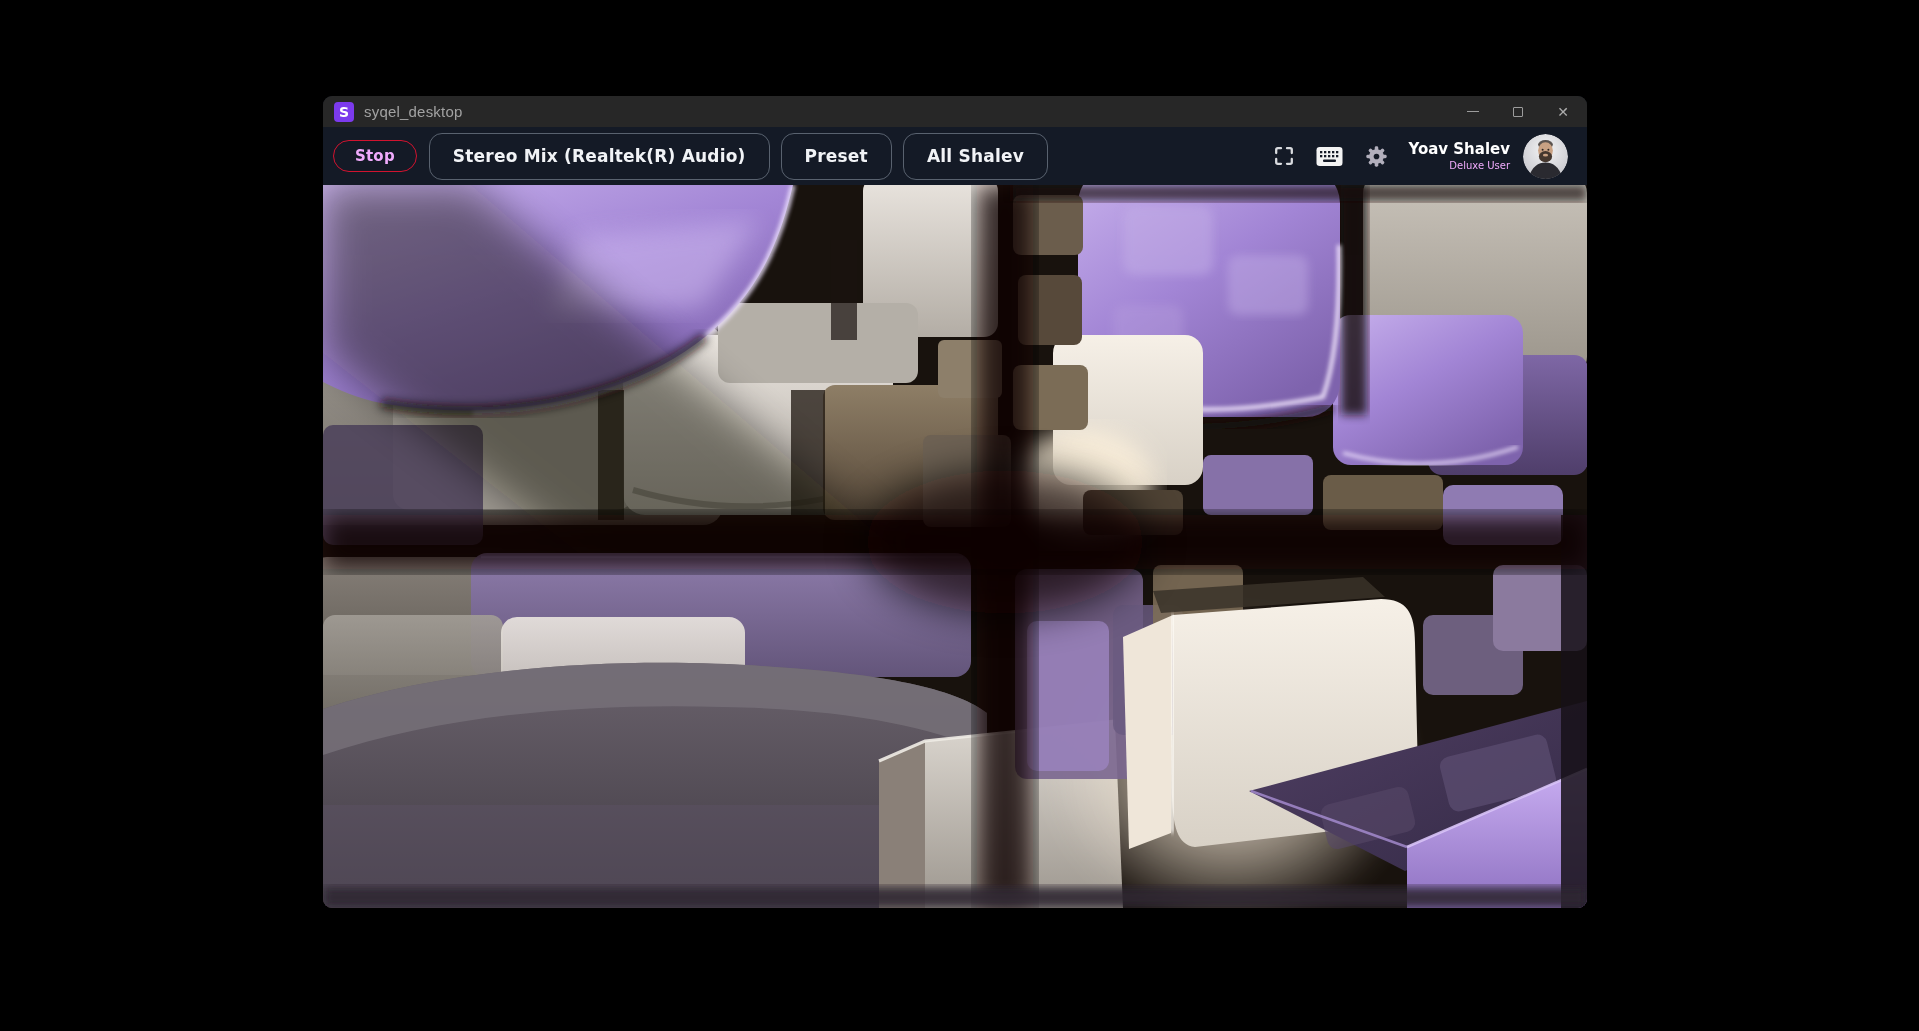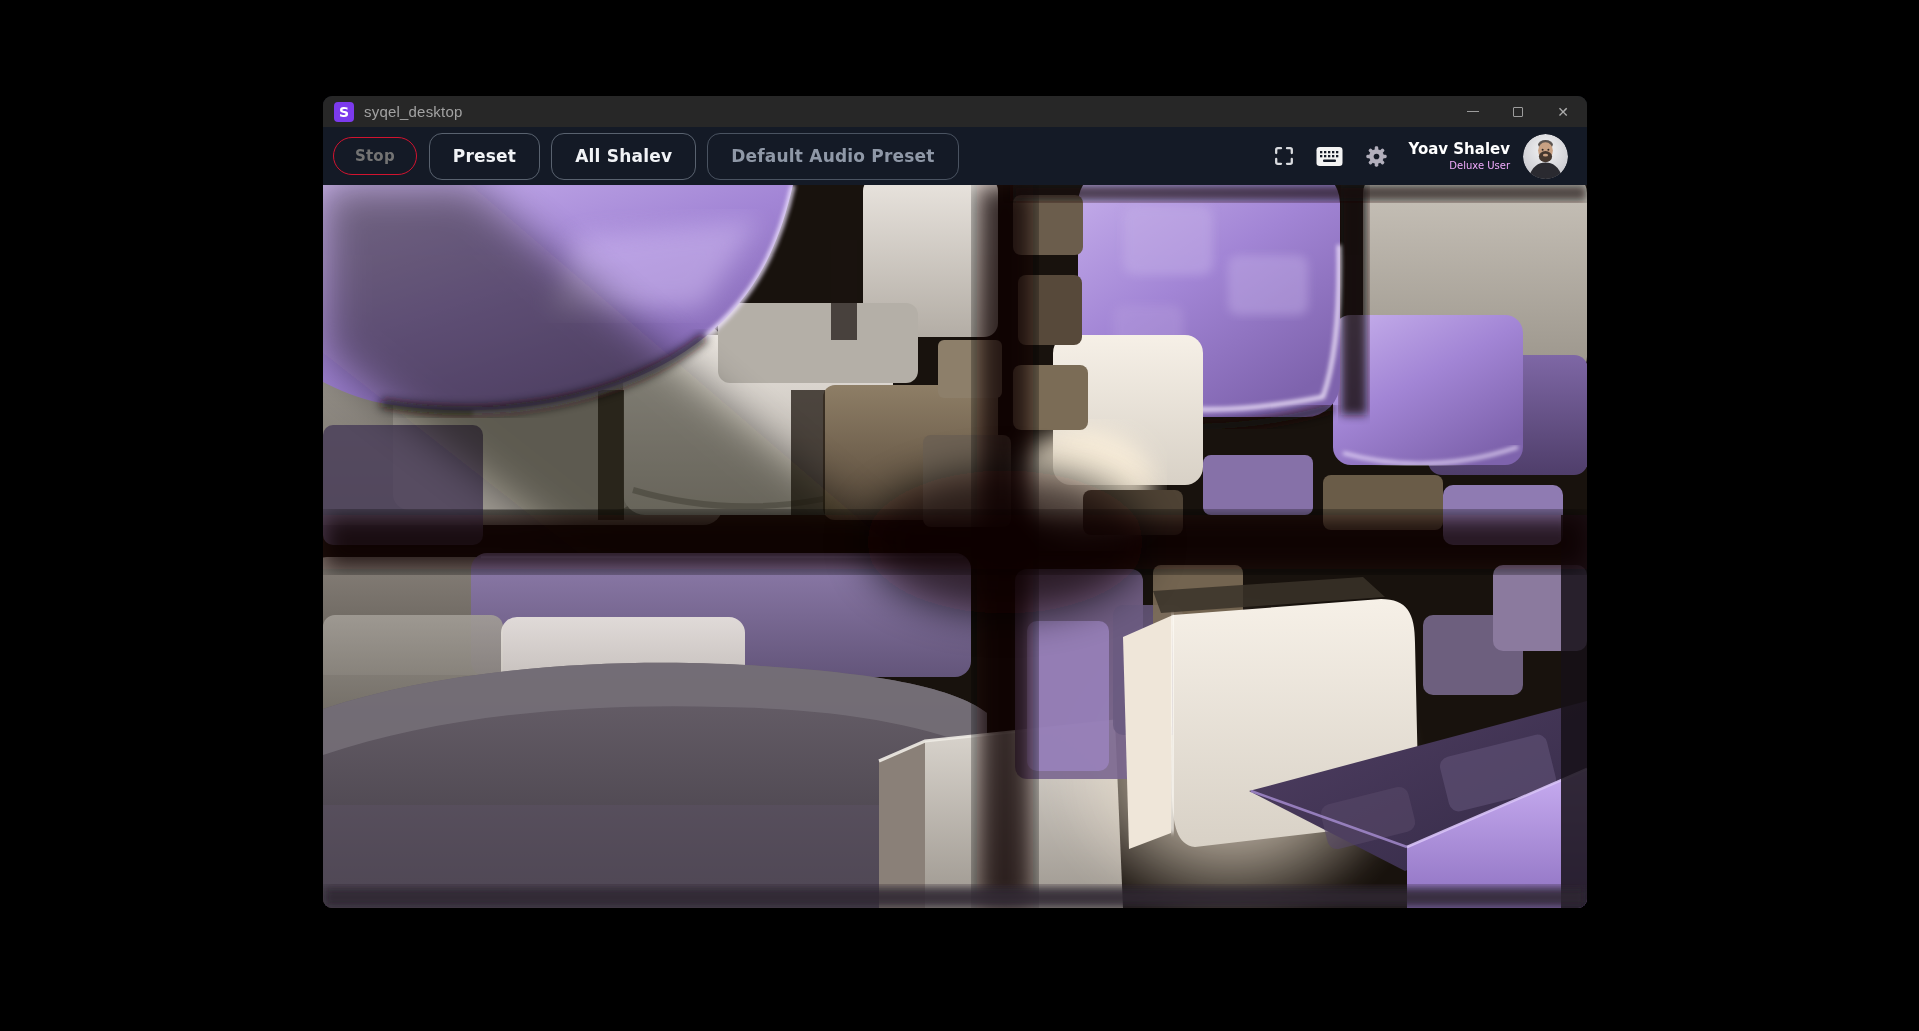--- a/index.html
+++ b/index.html
@@ -44,22 +44,22 @@
     padding:0 19px 0 10px;
   }
   .btn {
     background:transparent; border:1.5px solid #59626f; color:#f1f3f6;
     height:47px; border-radius:13px; padding:0 23px;
     font-size:17px; font-weight:700; letter-spacing:.2px;
     font-family:"DejaVu Sans",sans-serif; white-space:nowrap;
     margin-right:11px; cursor:pointer;
   }
   .btn.stop {
-    height:38px; border-radius:20px; padding:0 21px;
-    border-color:#d2132f; color:#737373; font-size:15px; margin-right:12px;
+    height:32px; border-radius:20px; padding:0 21px;
+    border-color:#d2132f; color:#f0abfc; font-size:15px; margin-right:12px;
   }
   .btn.dim { color:#8f98a7; border-color:#4a5361; }
   .spacer { flex:1; }
   .icon-btn { background:none; border:none; padding:0; margin-left:21px; display:flex; align-items:center; cursor:pointer; }
   .user { text-align:right; margin:0 13px 0 19px; line-height:1.3; }
   .user .name { font-size:15px; font-weight:700; color:#ffffff; }
   .user .plan { font-size:10px; color:#f0abfc; }
   .avatar { width:45px; height:45px; border-radius:50%; overflow:hidden; flex:0 0 auto; }
   
   .canvas { position:relative; width:1264px; height:723px; background:#18120d; }
@@ -77,23 +77,23 @@
     <span class="title-text">syqel_desktop</span>
     <div class="win-controls">
       <span class="ctrl-min"></span>
       <span class="ctrl-max"></span>
       <span class="ctrl-close">✕</span>
     </div>
   </div>
 
   <div class="toolbar">
     <button class="btn stop">Stop</button>
+    <button class="btn">Stereo Mix (Realtek(R) Audio)</button>
     <button class="btn">Preset</button>
     <button class="btn">All Shalev</button>
-    <button class="btn dim">Default Audio Preset</button>
     <div class="spacer"></div>
 
     <button class="icon-btn" style="margin-left:0;">
       <svg width="22" height="22" viewBox="0 0 22 22" fill="none" stroke="#d8dade" stroke-width="2.3" stroke-linecap="round">
         <path d="M8 3.2 H4.8 Q3.2 3.2 3.2 4.8 V8"></path>
         <path d="M14 3.2 H17.2 Q18.8 3.2 18.8 4.8 V8"></path>
         <path d="M8 18.8 H4.8 Q3.2 18.8 3.2 17.2 V14"></path>
         <path d="M14 18.8 H17.2 Q18.8 18.8 18.8 17.2 V14"></path>
       </svg>
     </button>

